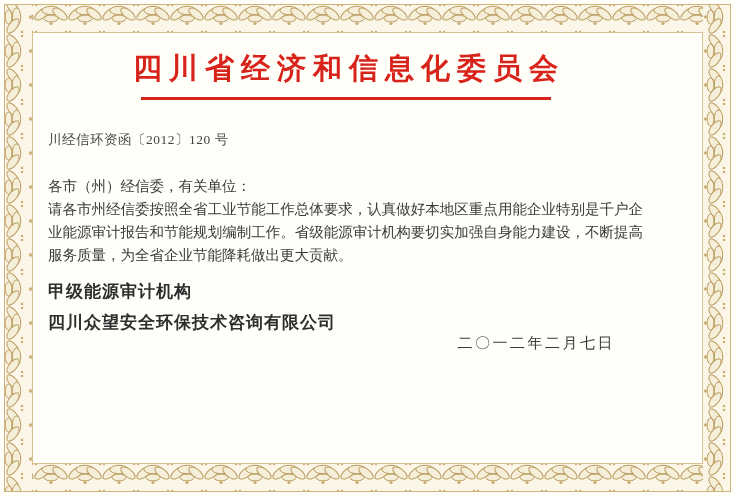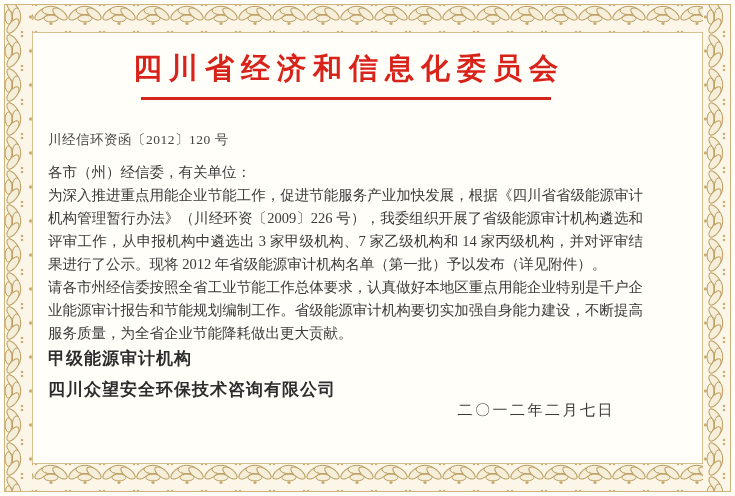--- a/index.html
+++ b/index.html
@@ -49,21 +49,21 @@
     margin: 11px auto 0 auto;
   }
   .ref-number {
     text-align: left;
     font-size: 13.5px;
     color: #454545;
     margin-top: 31px;
     letter-spacing: 0.5px;
   }
   .body-text {
-    margin-top: 12px;
+    margin-top: 26px;
     font-size: 14.5px;
     line-height: 23px;
     text-align: justify;
     color: #3a3a3a;
   }
   .body-text p {
     margin: 0;
     padding: 0;
   }
   .salutation { margin-bottom: 0; }
@@ -74,21 +74,21 @@
     color: #3a3a3a;
   }
   .bold-line {
     font-family: "Liberation Sans", "DejaVu Sans", sans-serif;
     font-weight: bold;
     font-size: 17px;
     line-height: 22px;
     color: #2d2d2d;
     letter-spacing: 1px;
   }
-  .category-heading { margin-top: 3px; }
+  .category-heading { margin-top: 14px; }
   .company-name { margin-top: 9px; }
   .date-line {
     text-align: right;
     font-size: 15px;
     letter-spacing: 2.5px;
     color: #3a3a3a;
     padding-right: 28px;
   }
 </style>
 </head>
@@ -138,21 +138,20 @@
   <div class="content">
 
     <div class="doc-title">四川省经济和信息化委员会</div>
 
     <div class="title-rule"></div>
 
     <div class="ref-number">川经信环资函〔2012〕120 号</div>
 
     <div class="body-text">
       <p class="salutation">各市（州）经信委，有关单位：</p>
-      <p>为深入推进重点用能企业节能工作，促进节能服务产业加快发展，根据《四川省省级能源审计机构管理暂行办法》（川经环资〔2009〕226 号），我委组织开展了省级能源审计机构遴选和评审工作，从申报机构中遴选出 3 家甲级机构、7 家乙级机构和 14 家丙级机构，并对评审结果进行了公示。现将 2012 年省级能源审计机构名单（第一批）予以发布（详见附件）。</p>
       <p>请各市州经信委按照全省工业节能工作总体要求，认真做好本地区重点用能企业特别是千户企业能源审计报告和节能规划编制工作。省级能源审计机构要切实加强自身能力建设，不断提高服务质量，为全省企业节能降耗做出更大贡献。</p>
     </div>
 
     <div class="bold-line category-heading">甲级能源审计机构</div>
 
     <div class="bold-line company-name">四川众望安全环保技术咨询有限公司</div>
 
     <div class="date-line">二〇一二年二月七日</div>
 
   </div>

